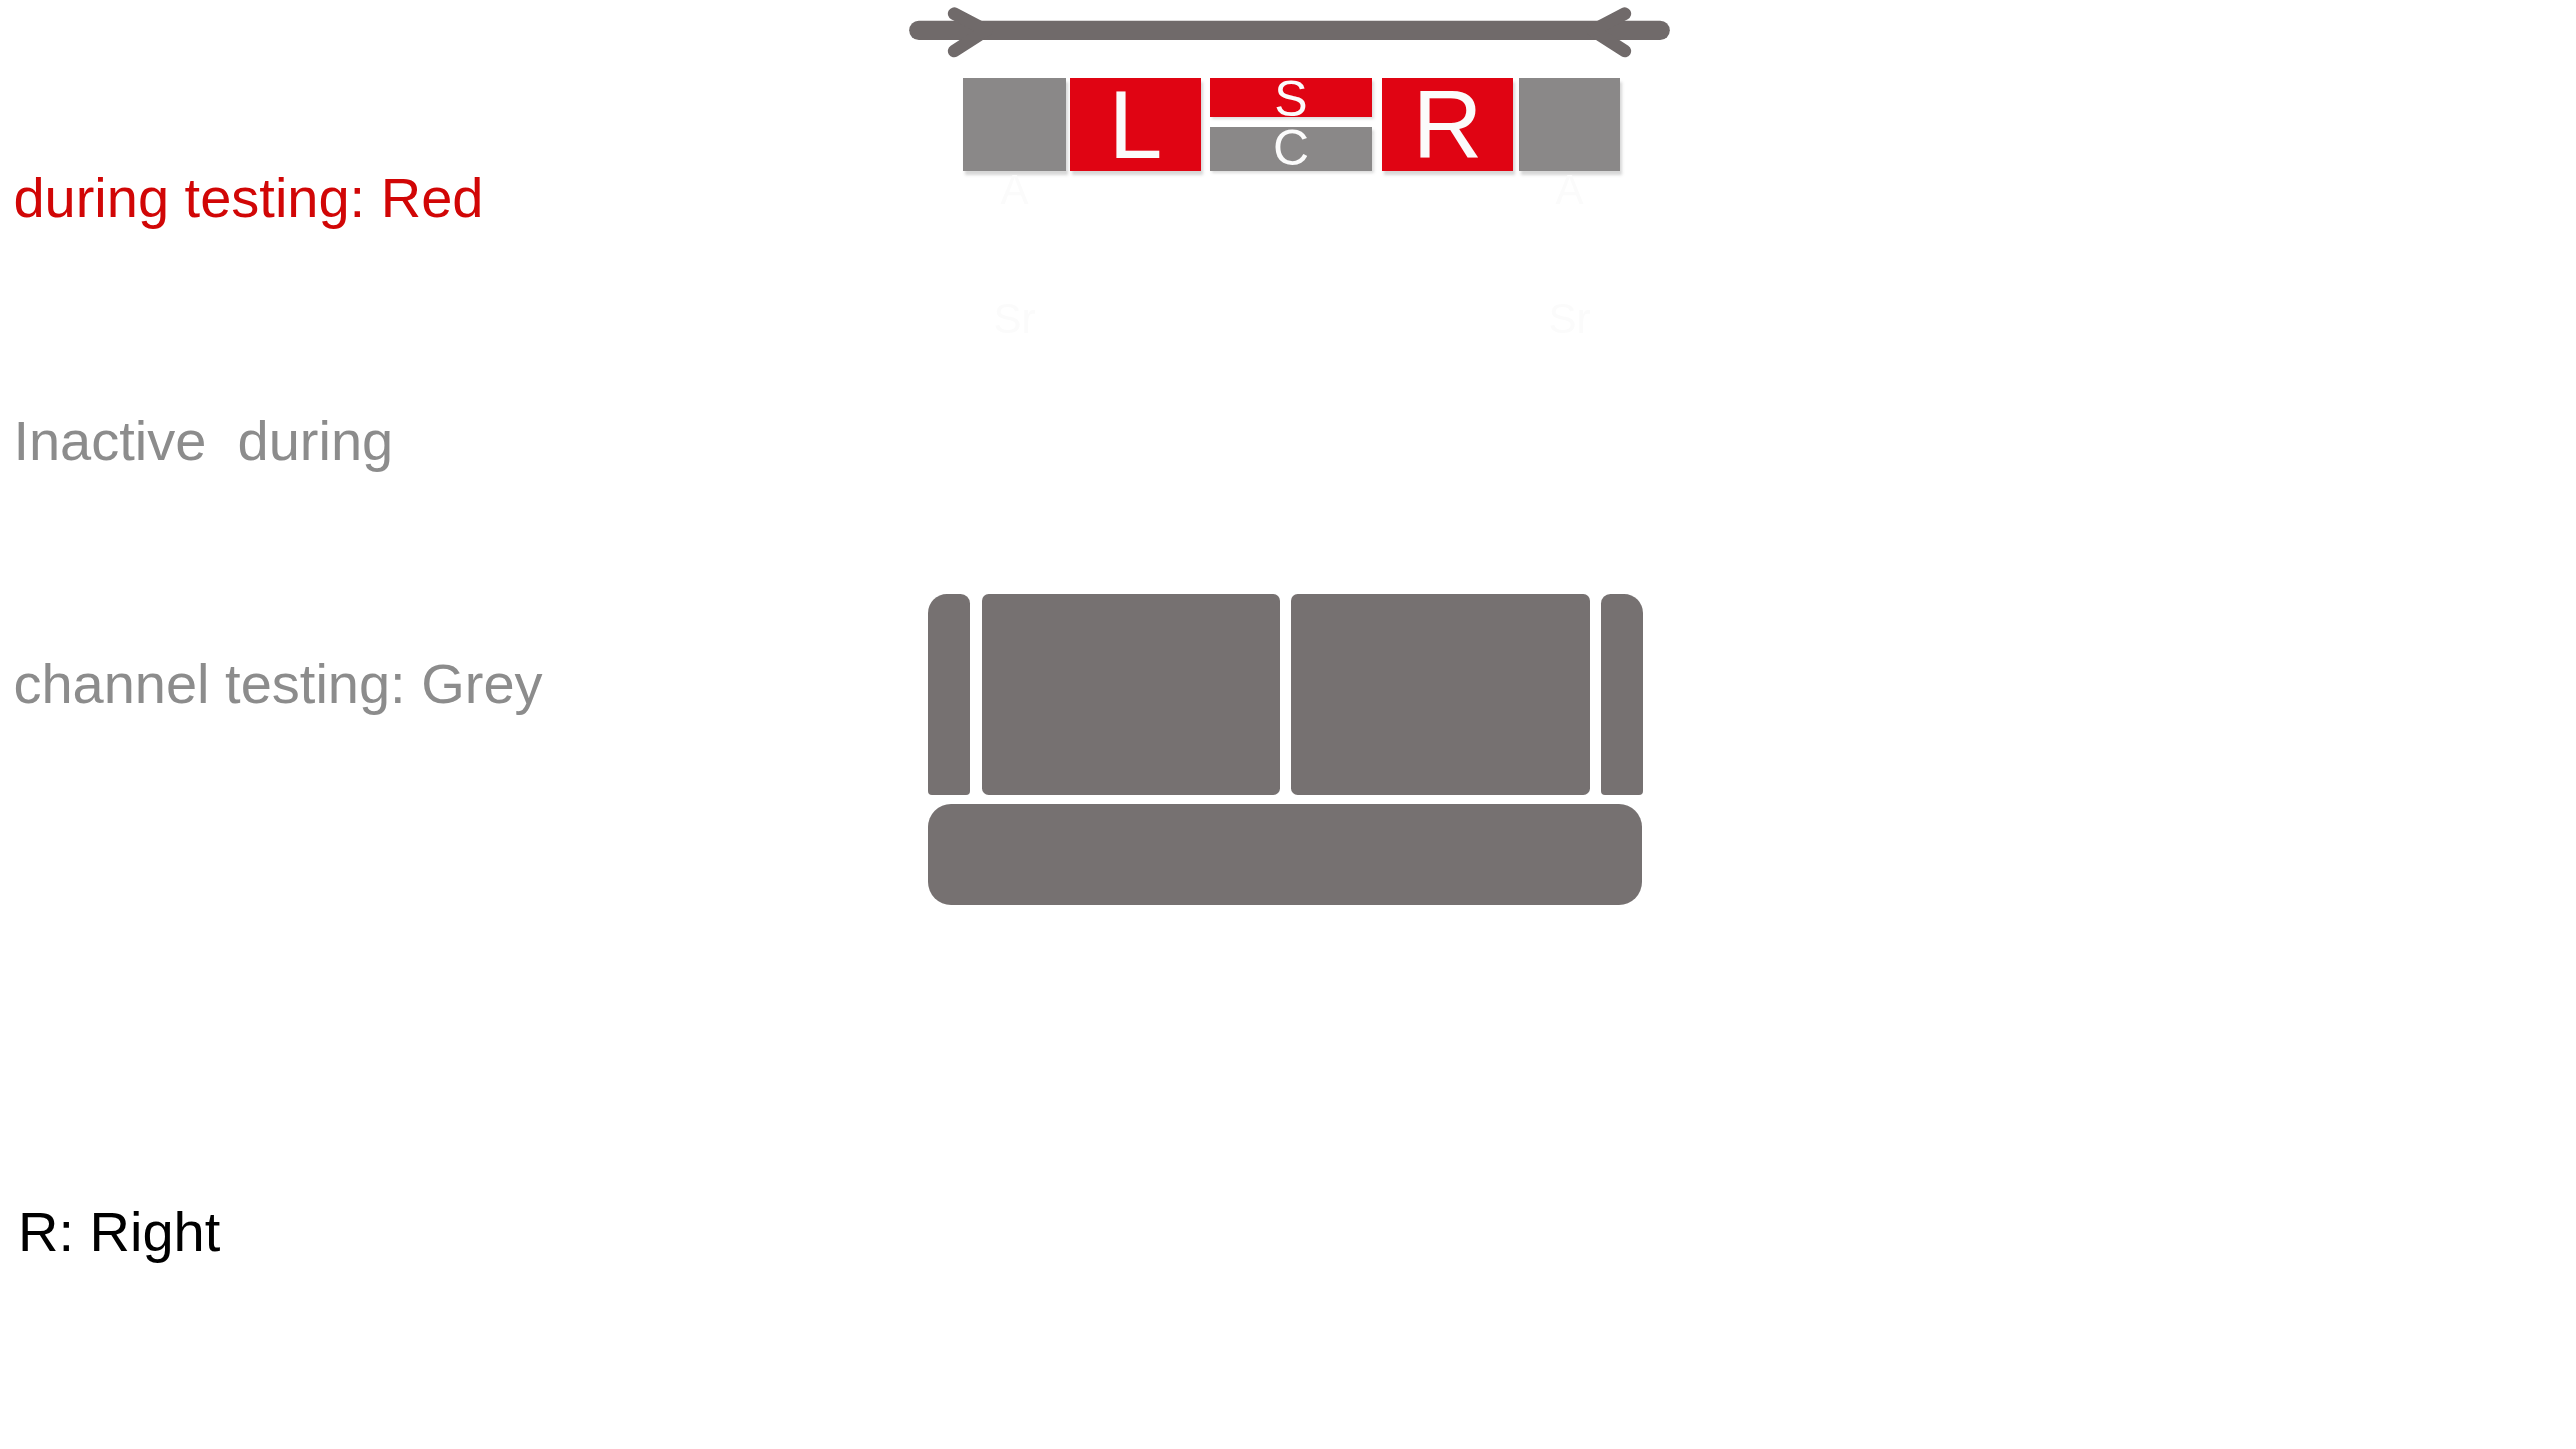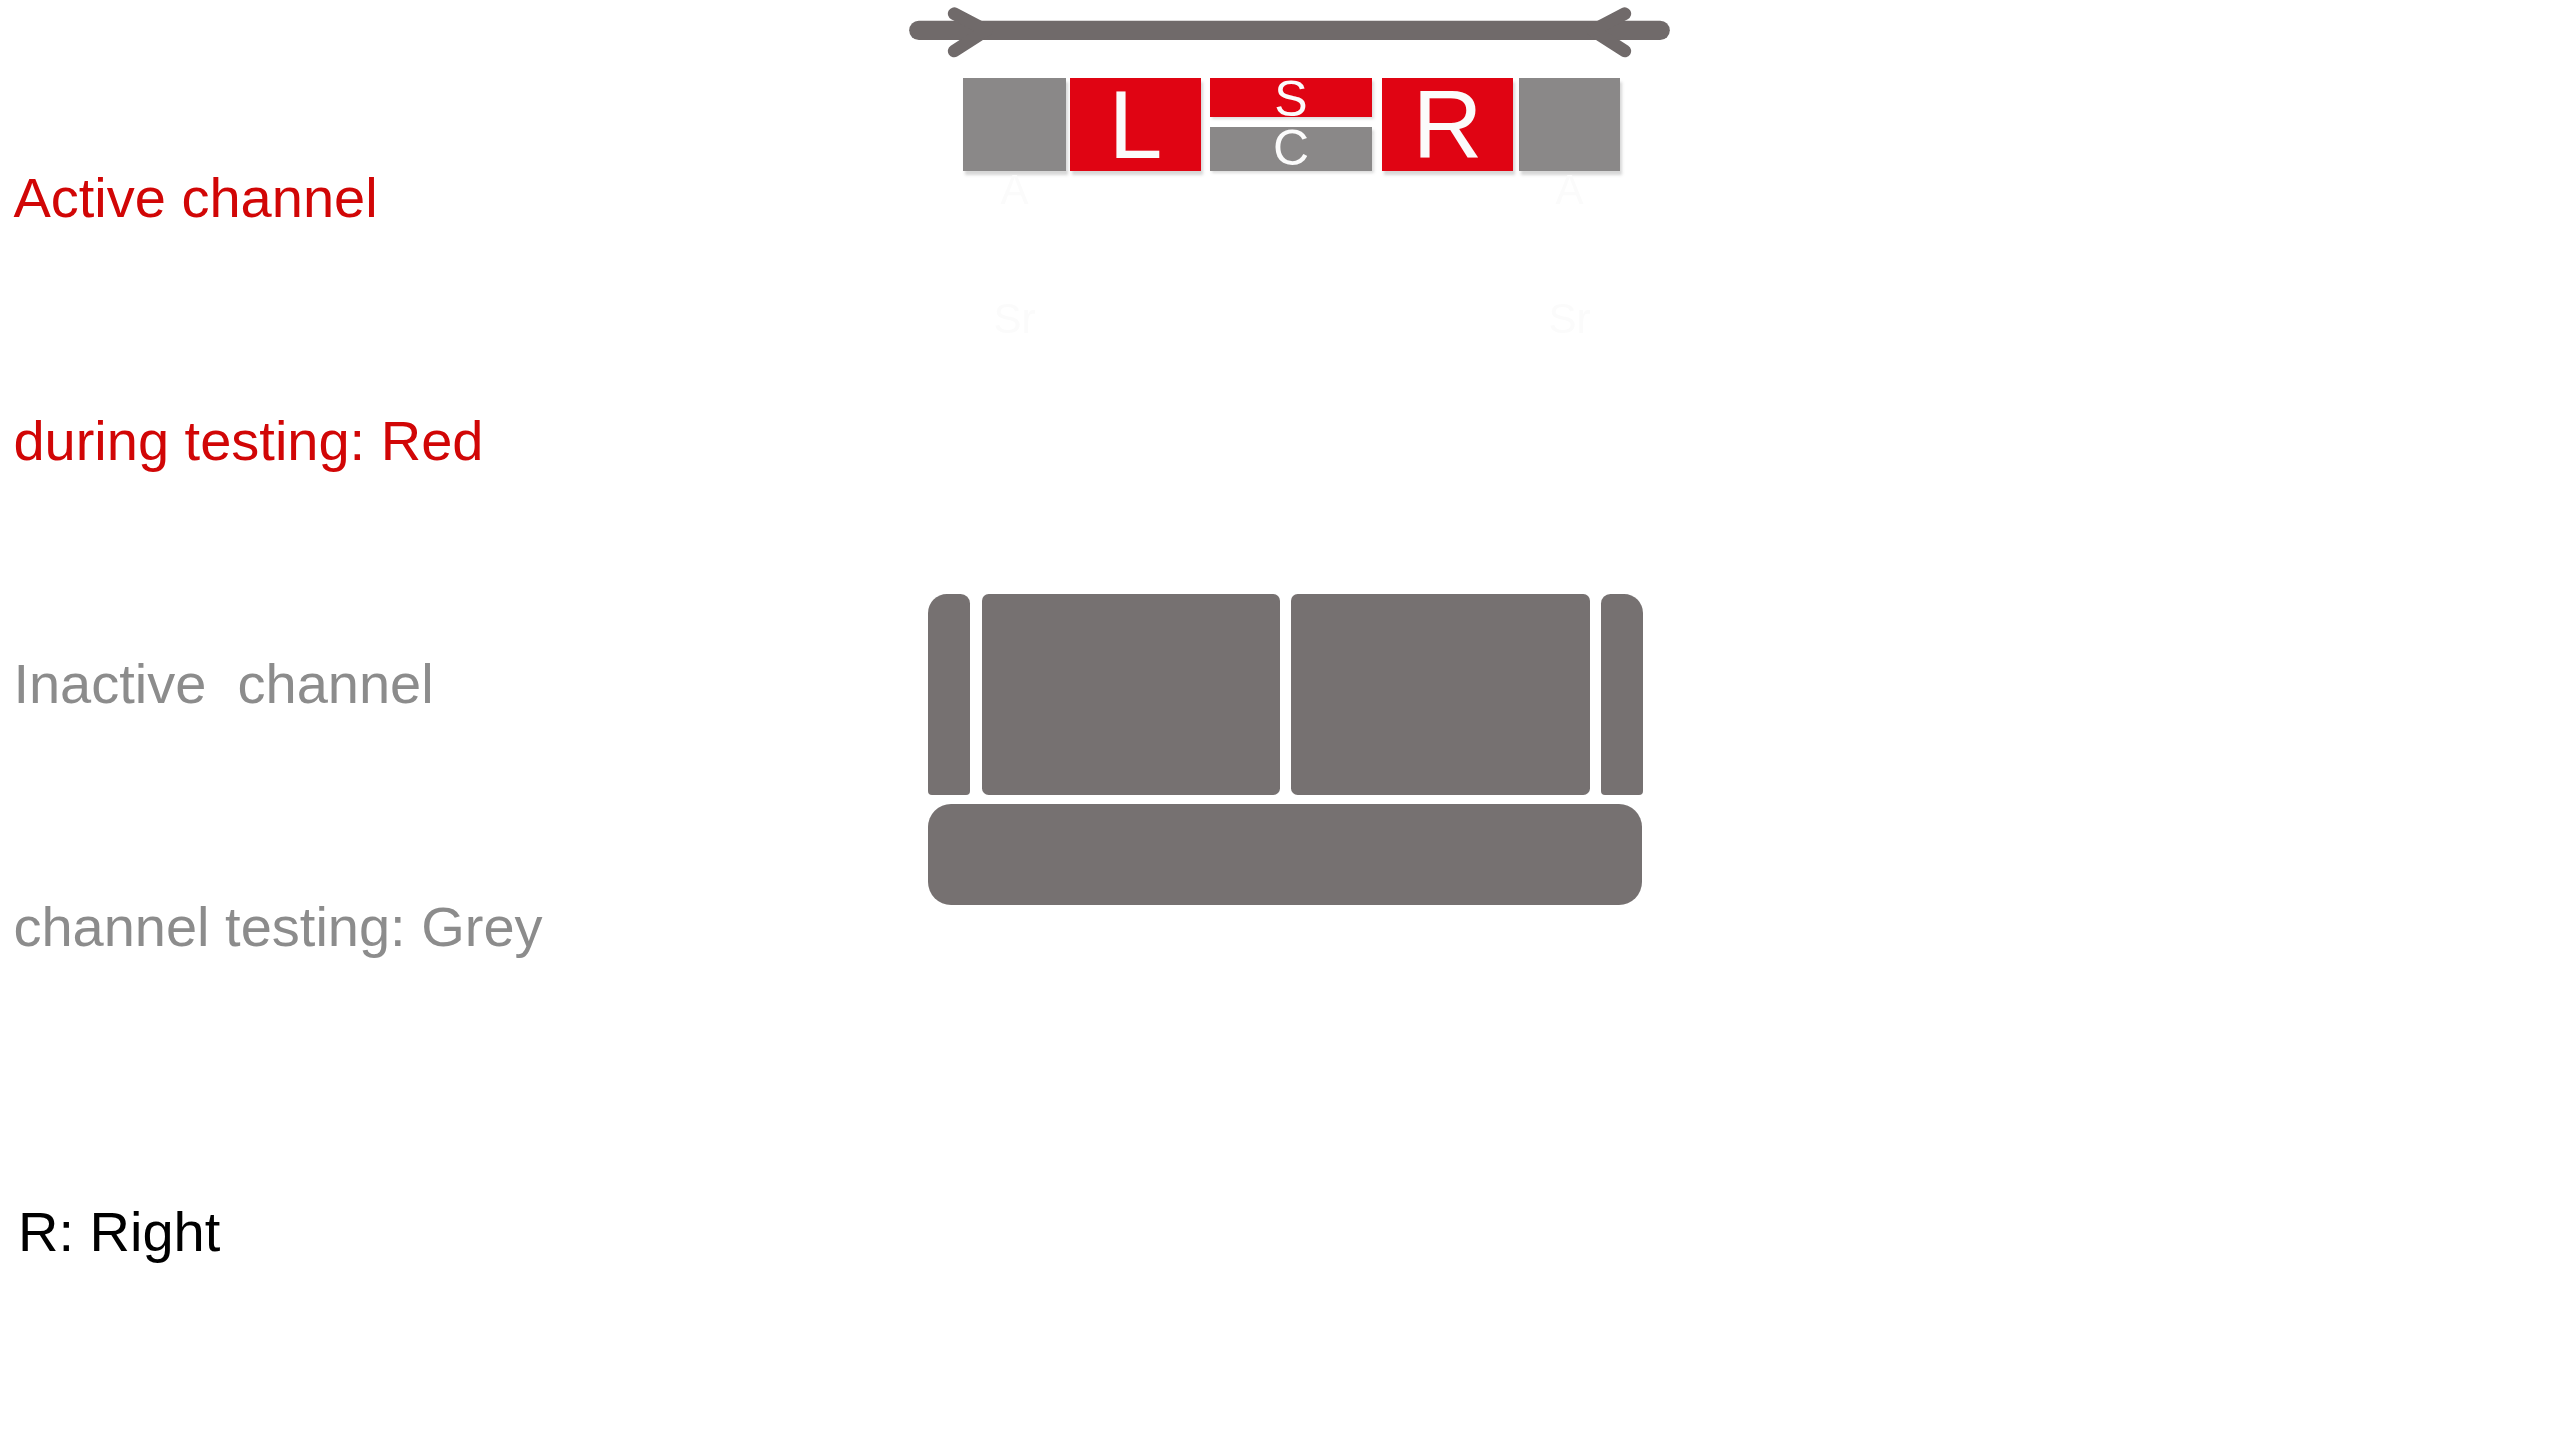--- a/index.html
+++ b/index.html
@@ -91,23 +91,22 @@
     color: #000000;
     white-space: pre-wrap;
   }
 </style>
 </head>
 <body>
 
 <div id="canvas">
 
   <div class="abs legend-top">
-    <div class="active">Active channel</div>
     <div class="active">during testing: Red</div>
-    <div class="inactive">Inactive  channel</div>
+    <div class="inactive">Inactive  during</div>
     <div class="inactive">channel testing: Grey</div>
   </div>
 
   <svg class="abs pan-arrow" width="785" height="64" viewBox="0 0 1170 96">
     <line x1="26" y1="35" x2="1138" y2="35" stroke="#706A6A" stroke-width="29" stroke-linecap="round"></line>
     <polyline points="79,10 127,35 79,66" fill="none" stroke="#706A6A" stroke-width="19" stroke-linecap="round" stroke-linejoin="round"></polyline>
     <polyline points="1085,10 1037,35 1085,66" fill="none" stroke="#706A6A" stroke-width="19" stroke-linecap="round" stroke-linejoin="round"></polyline>
   </svg>
 
   <div class="abs spk grey" style="left:963px; width:103px;">

